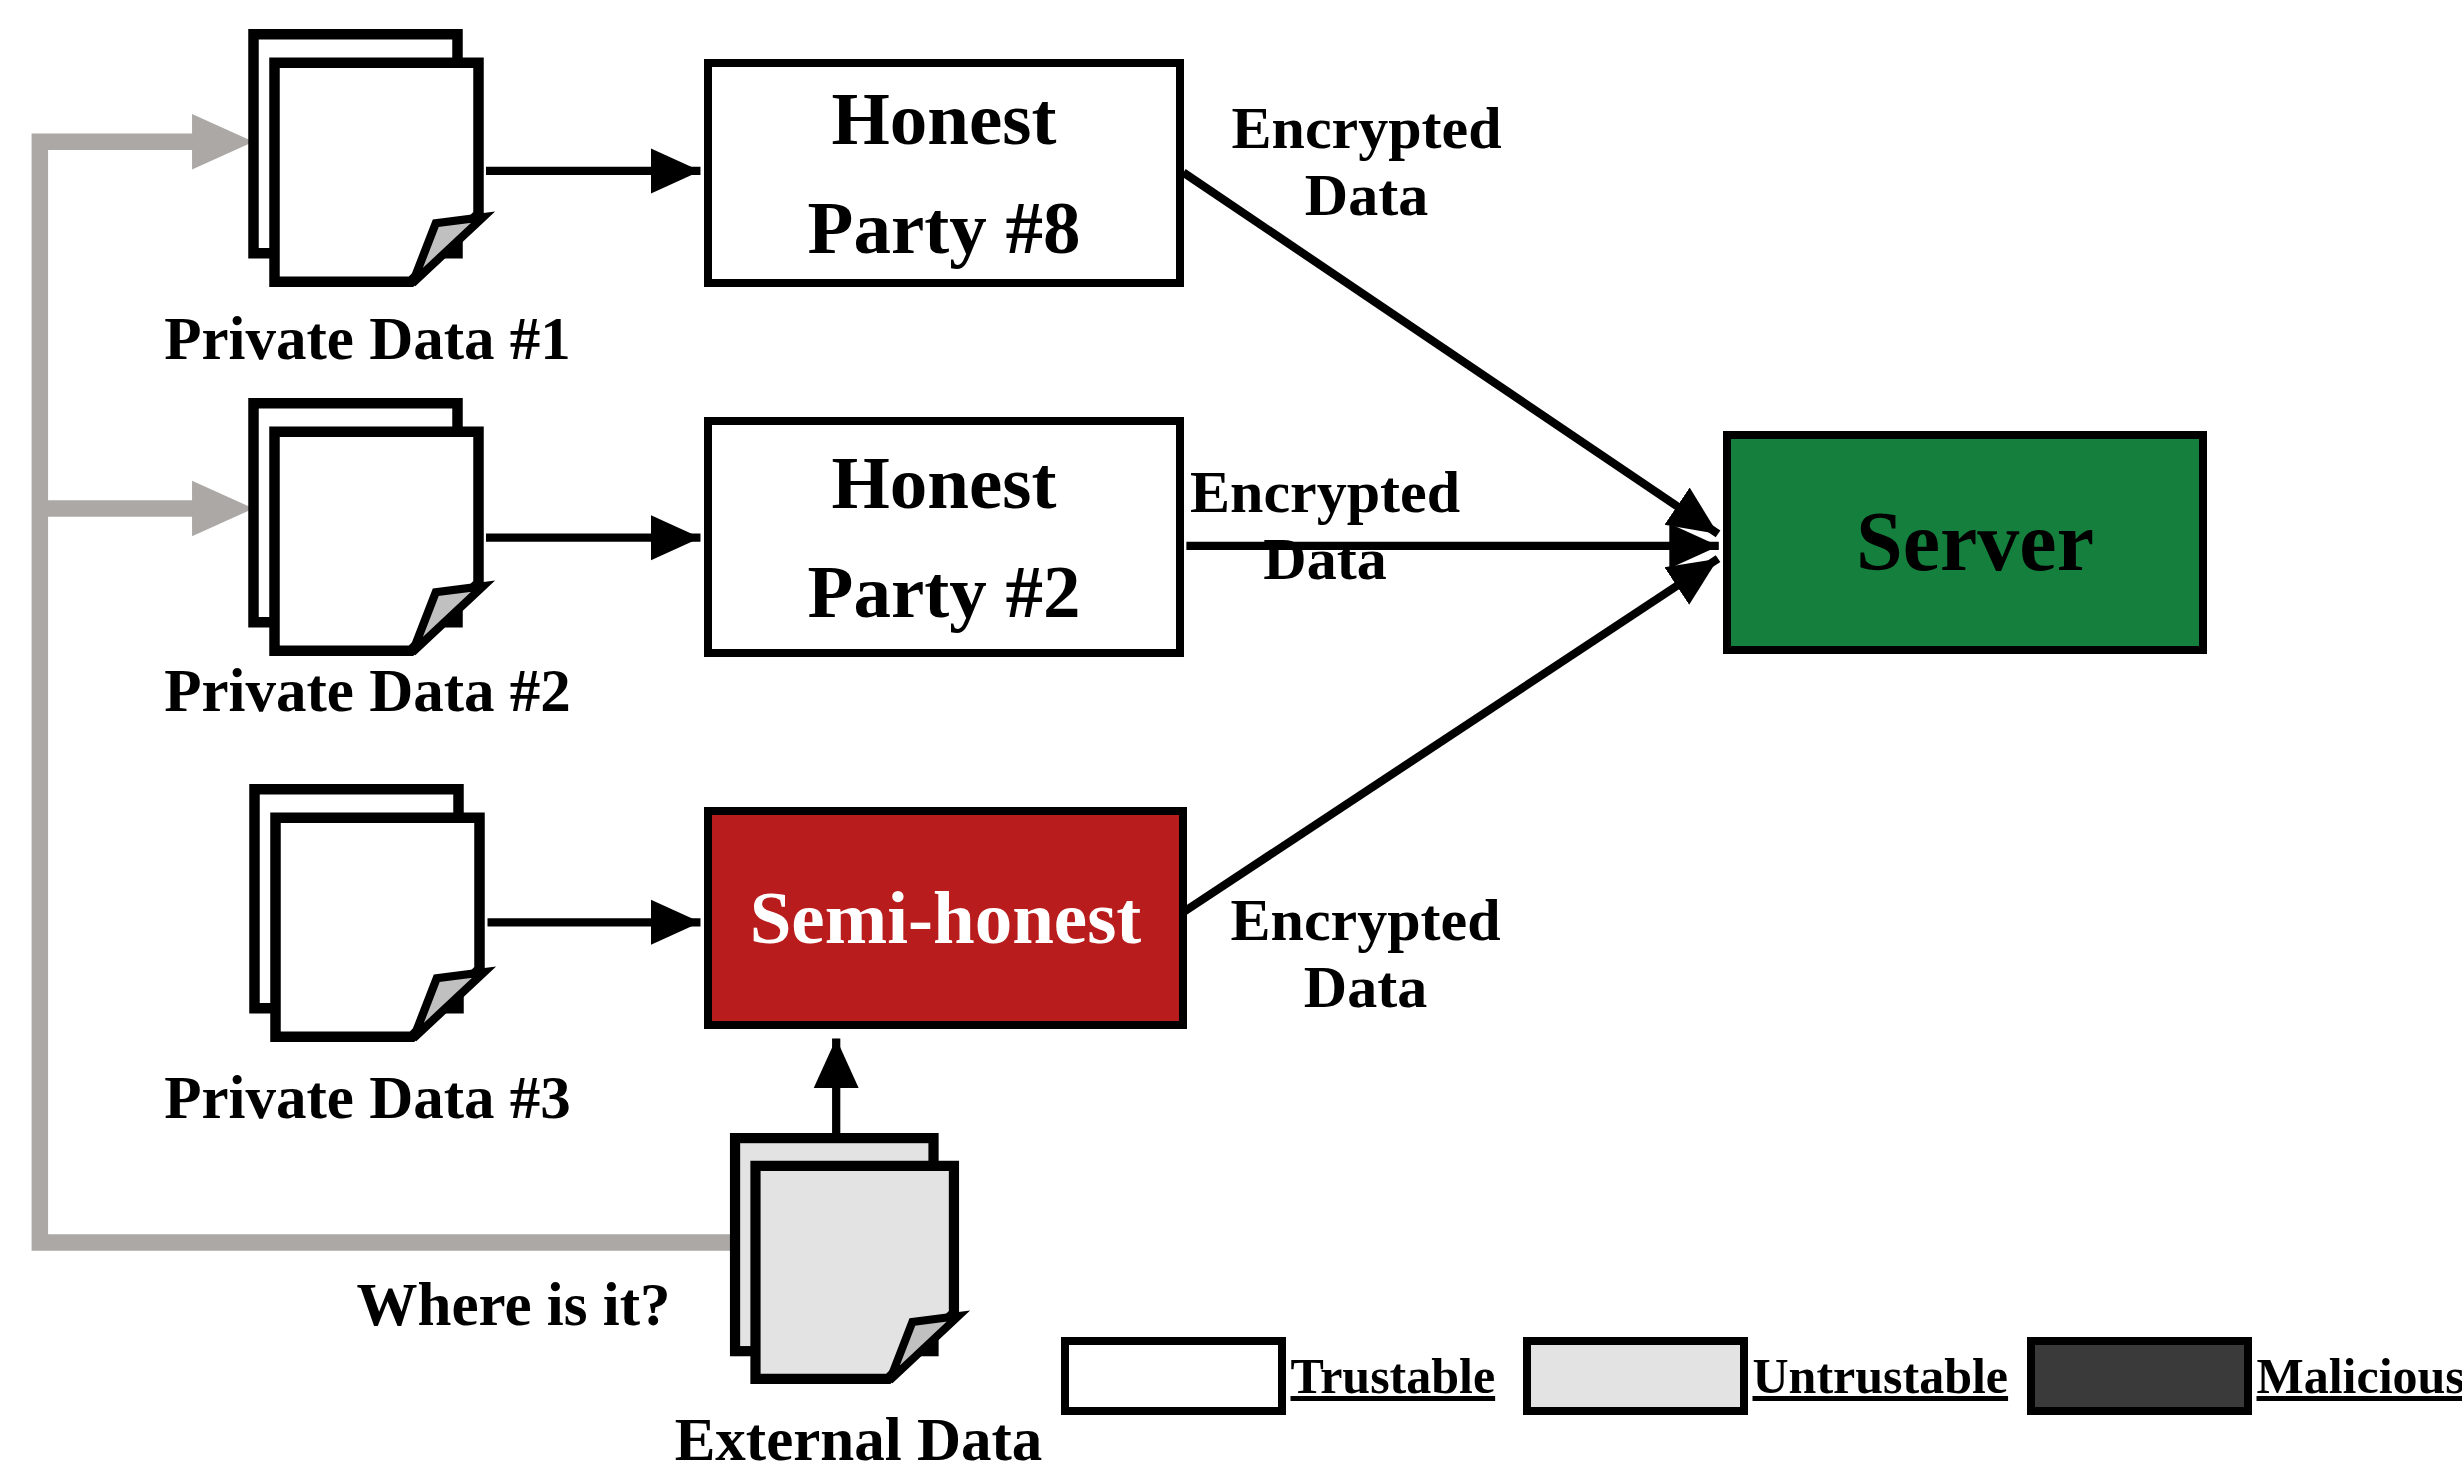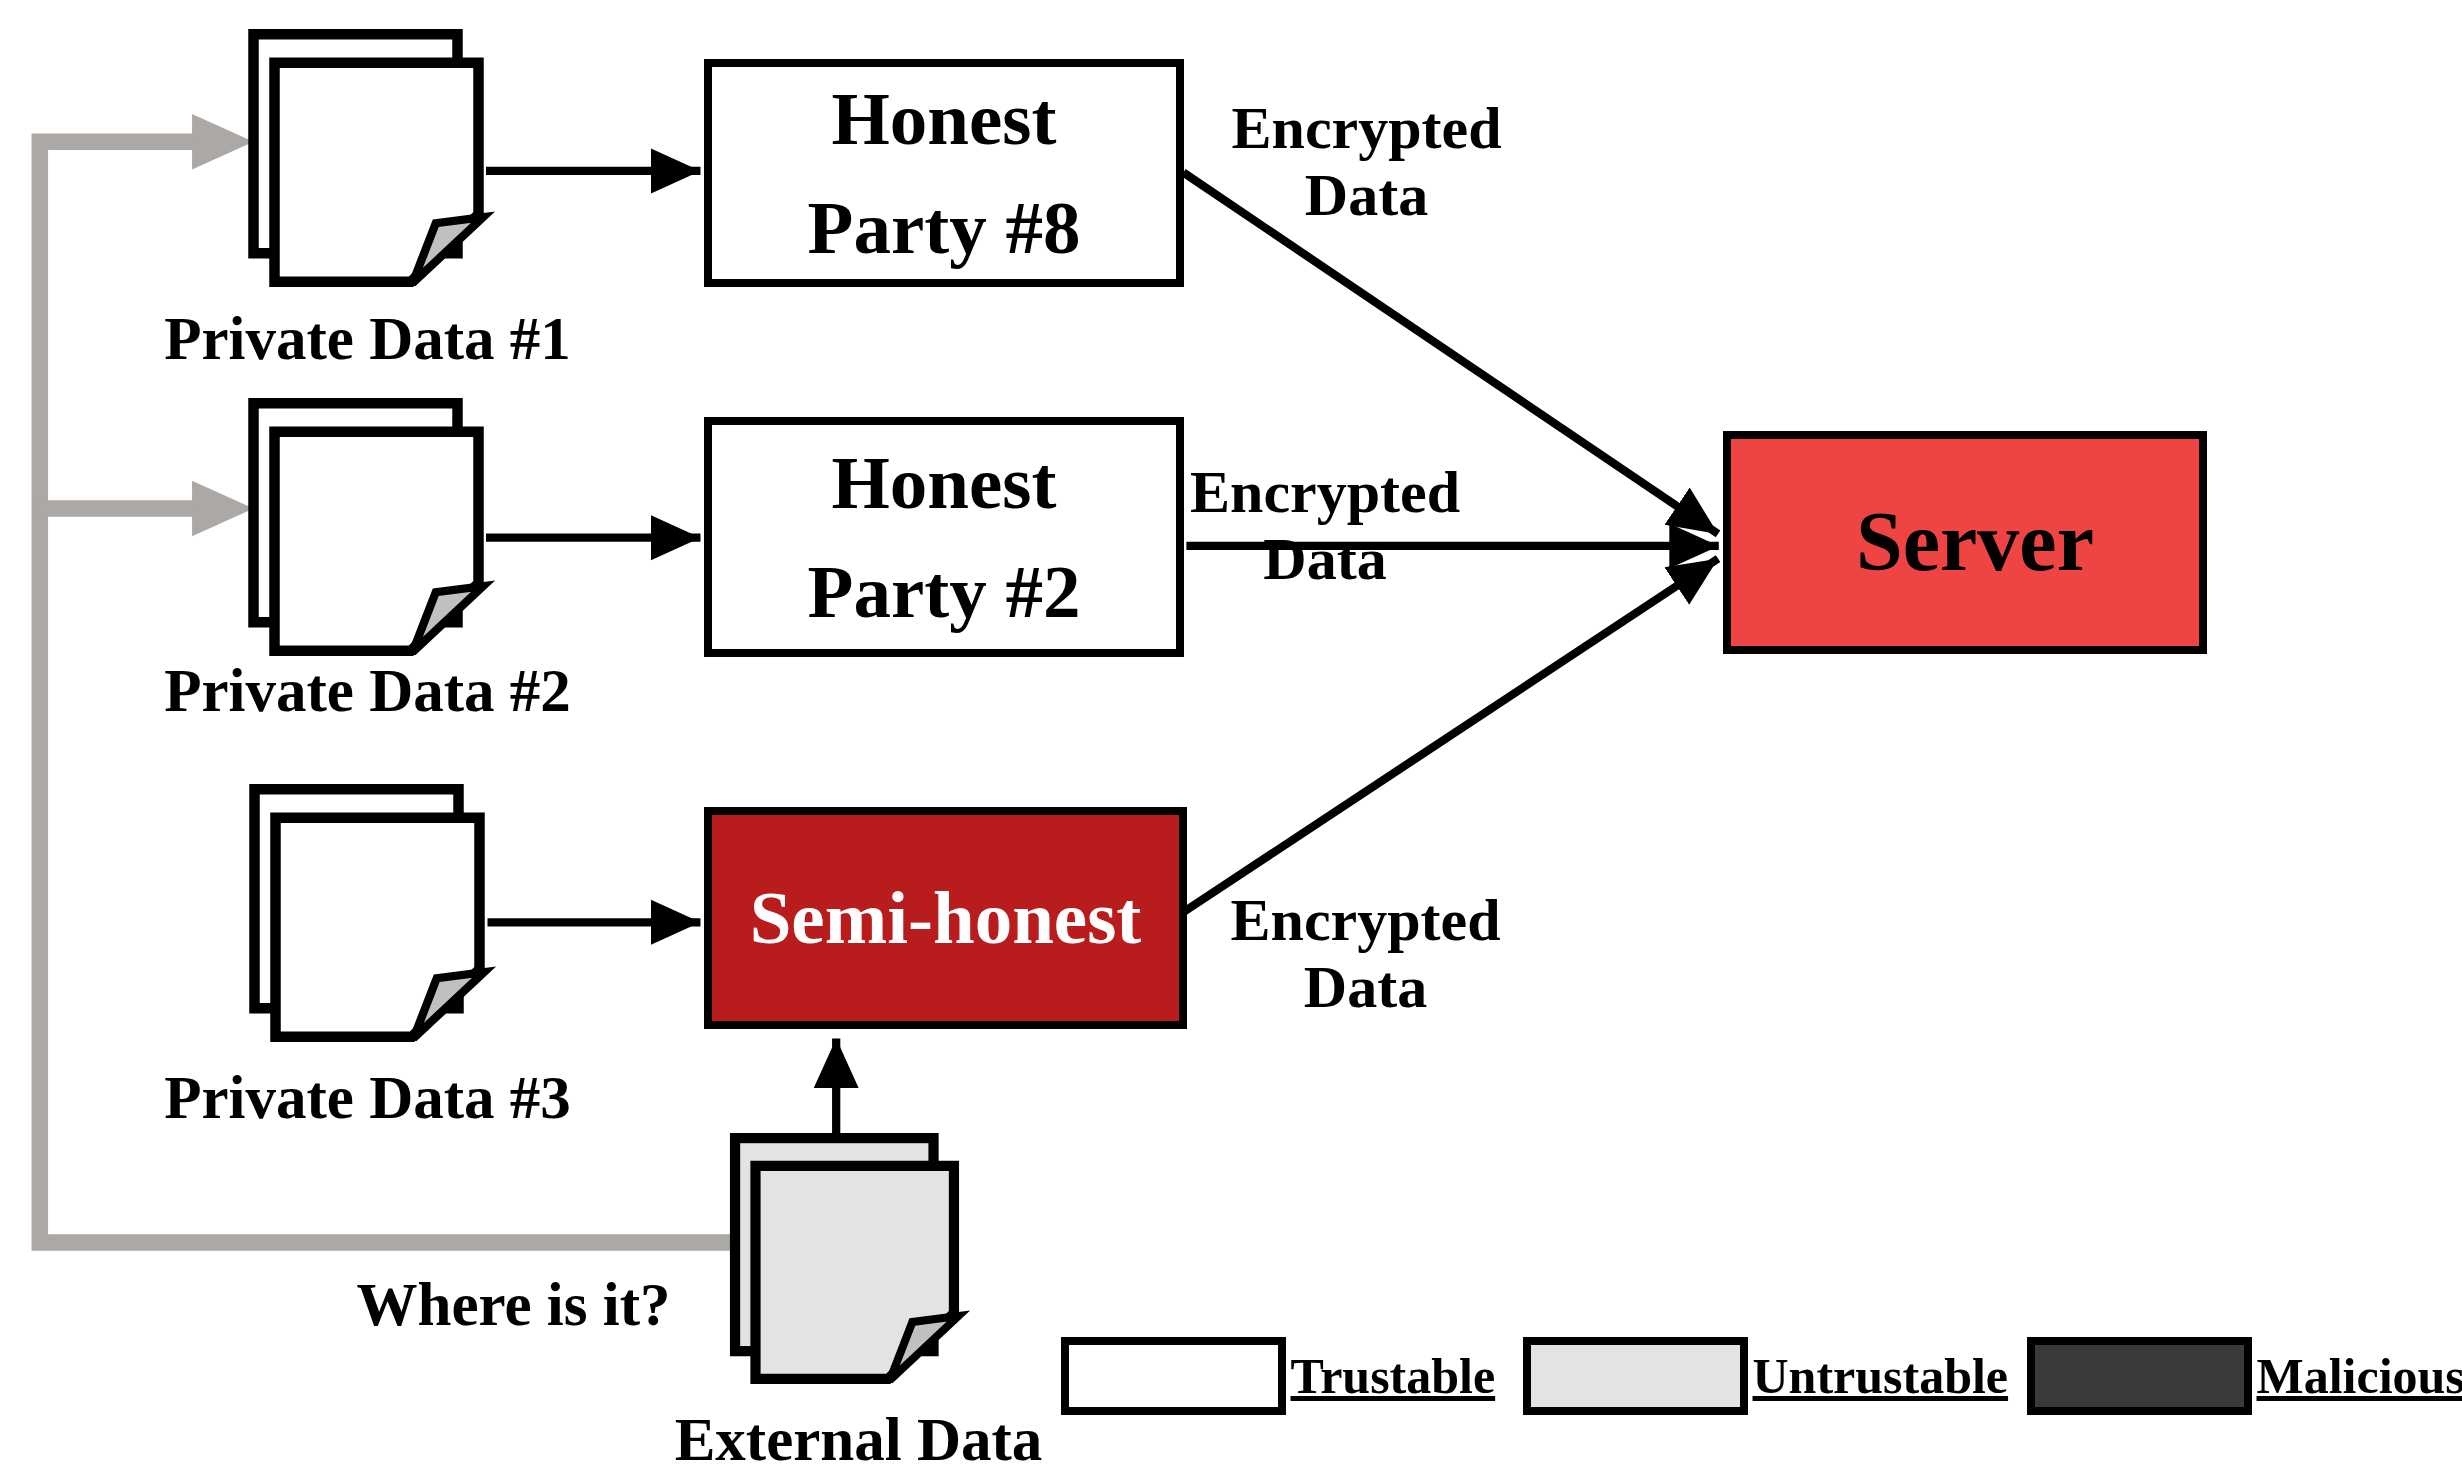--- a/index.html
+++ b/index.html
@@ -110,21 +110,21 @@
 
   <div class="party" style="left: 704px; top: 417px; width: 480px; height: 240px; background-color: rgb(255, 255, 255);">
     <span>Honest</span>
     <span>Party #2</span>
   </div>
 
   <div class="party dark" style="left: 704px; top: 807px; width: 483px; height: 222px; background-color: #b91c1c;">
     <span>Semi-honest</span>
   </div>
 
-  <div class="party server" style="left: 1723px; top: 431px; width: 484px; height: 223px; background-color: #ef4444; padding-left: 20px;">
+  <div class="party server" style="left: 1723px; top: 431px; width: 484px; height: 223px; background-color: #15803d; padding-left: 20px;">
     <span>Server</span>
   </div>
 
   <div class="plabel" style="left:105px;top:308px;width:525px">Private Data #1</div>
   <div class="plabel" style="left:105px;top:660px;width:525px">Private Data #2</div>
   <div class="plabel" style="left:105px;top:1067px;width:525px">Private Data #3</div>
   <div class="plabel" style="left:596px;top:1409px;width:525px">External Data</div>
   <div class="plabel" style="left:251px;top:1274px;width:525px">Where is it?</div>
 
   <div class="enc" style="left:1179px;top:95px;width:375px">

